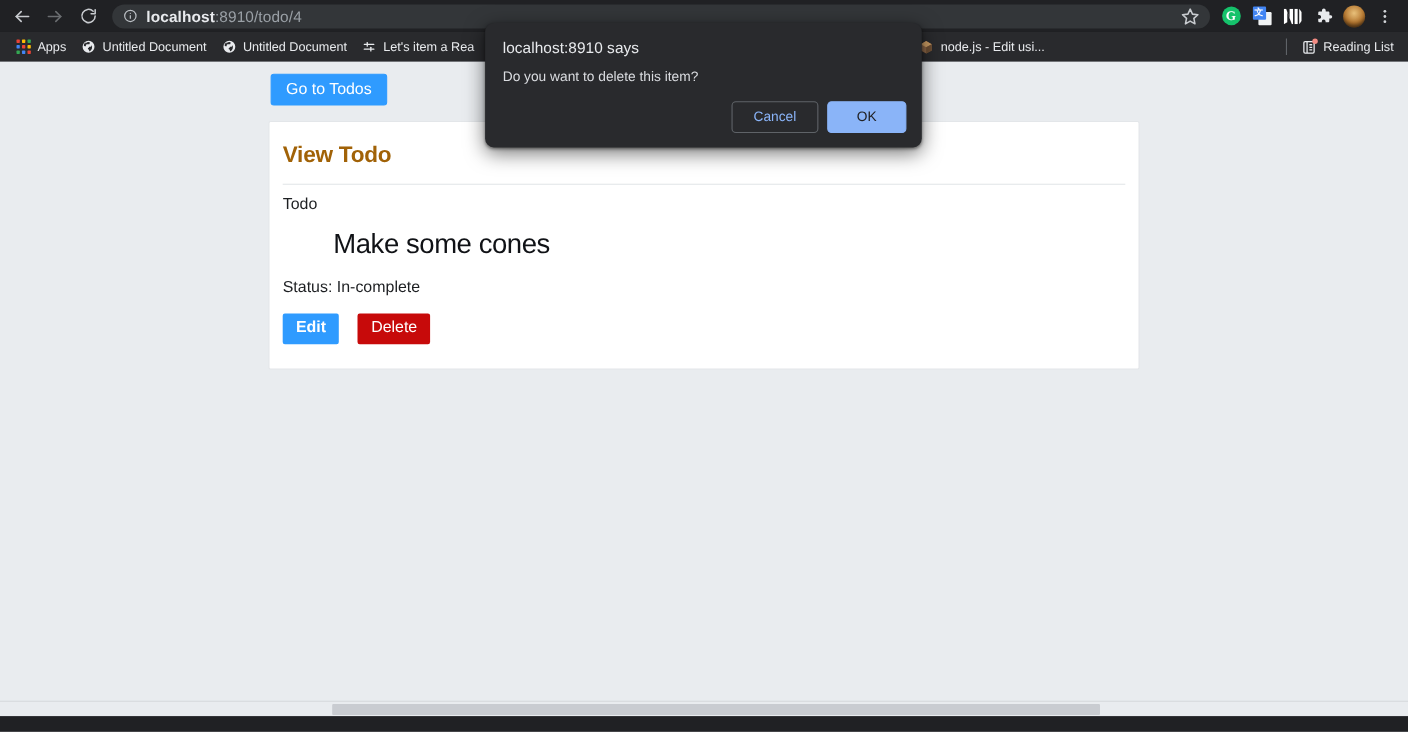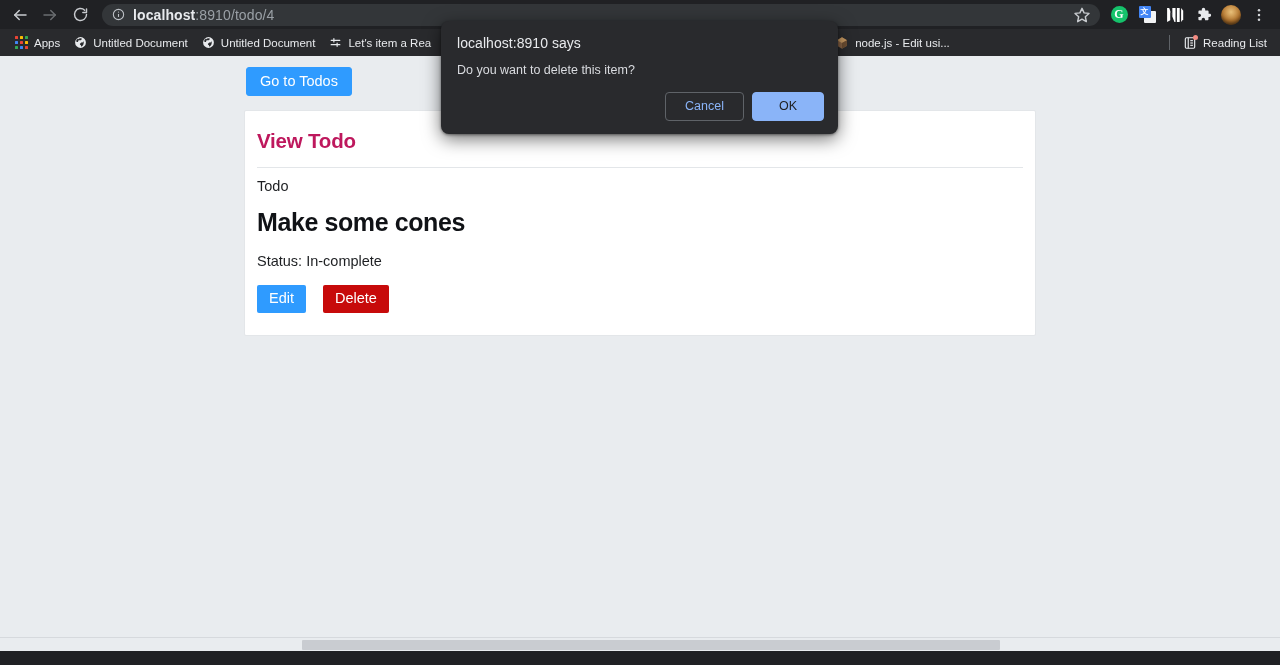--- a/index.html
+++ b/index.html
@@ -106,37 +106,37 @@
     font-size: 14.5px; padding: 5px 13px 6px; border-radius: 3px;
     font-family: "Liberation Sans", sans-serif; cursor: pointer;
   }
 
   #card {
     margin: 14px 0 0 244px; width: 792px; background: #fff;
     border: 1px solid #e3e6e9; border-radius: 2px;
     padding: 18px 12px 22px 12px;
   }
   #card-title {
-    font-size: 20.5px; font-weight: 700; color: #be185d; letter-spacing: -.2px;
+    font-size: 20.5px; font-weight: 700; color: #a16207; letter-spacing: -.2px;
     padding: 0 0 14px 0;
   }
   #card-divider { height: 1px; background: #e3e6e9; margin: 0 0 10px 0; }
   #todo-label { font-size: 14.5px; color: #1d1f22; padding-bottom: 14px; }
   #todo-name {
-    font-size: 25px; font-weight: 700; color: #101216;
-    letter-spacing: -.4px; padding-bottom: 16px;
+    font-size: 25px; font-weight: 400; color: #101216;
+    letter-spacing: -.4px; padding-bottom: 16px; margin-left: 46px;
   }
   #todo-status { font-size: 14.5px; color: #1d1f22; padding-bottom: 16px; }
   #action-row { display: flex; gap: 2px; }
   .act-btn {
     font-size: 14.5px; color: #fff; border: none; border-radius: 2px;
     padding: 5px 12px 6px; cursor: pointer;
     font-family: "Liberation Sans", sans-serif; line-height: 1.2;
   }
-  #edit-button { background: #2f9bff; }
+  #edit-button { background: #2f9bff; font-weight: bold; }
   #delete-button { background: #c70a0a; margin-left: 15px; }
 
   
   #hscrollbar {
     position: absolute; left: 0; bottom: 0; width: 1280px; height: 14px;
     background: #e9ecef; border-top: 1px solid #d6d9dd;
   }
   #hscroll-thumb {
     position: absolute; left: 302px; top: 2px; width: 698px; height: 10px;
     background: #c9ccd1; border-radius: 1px;

